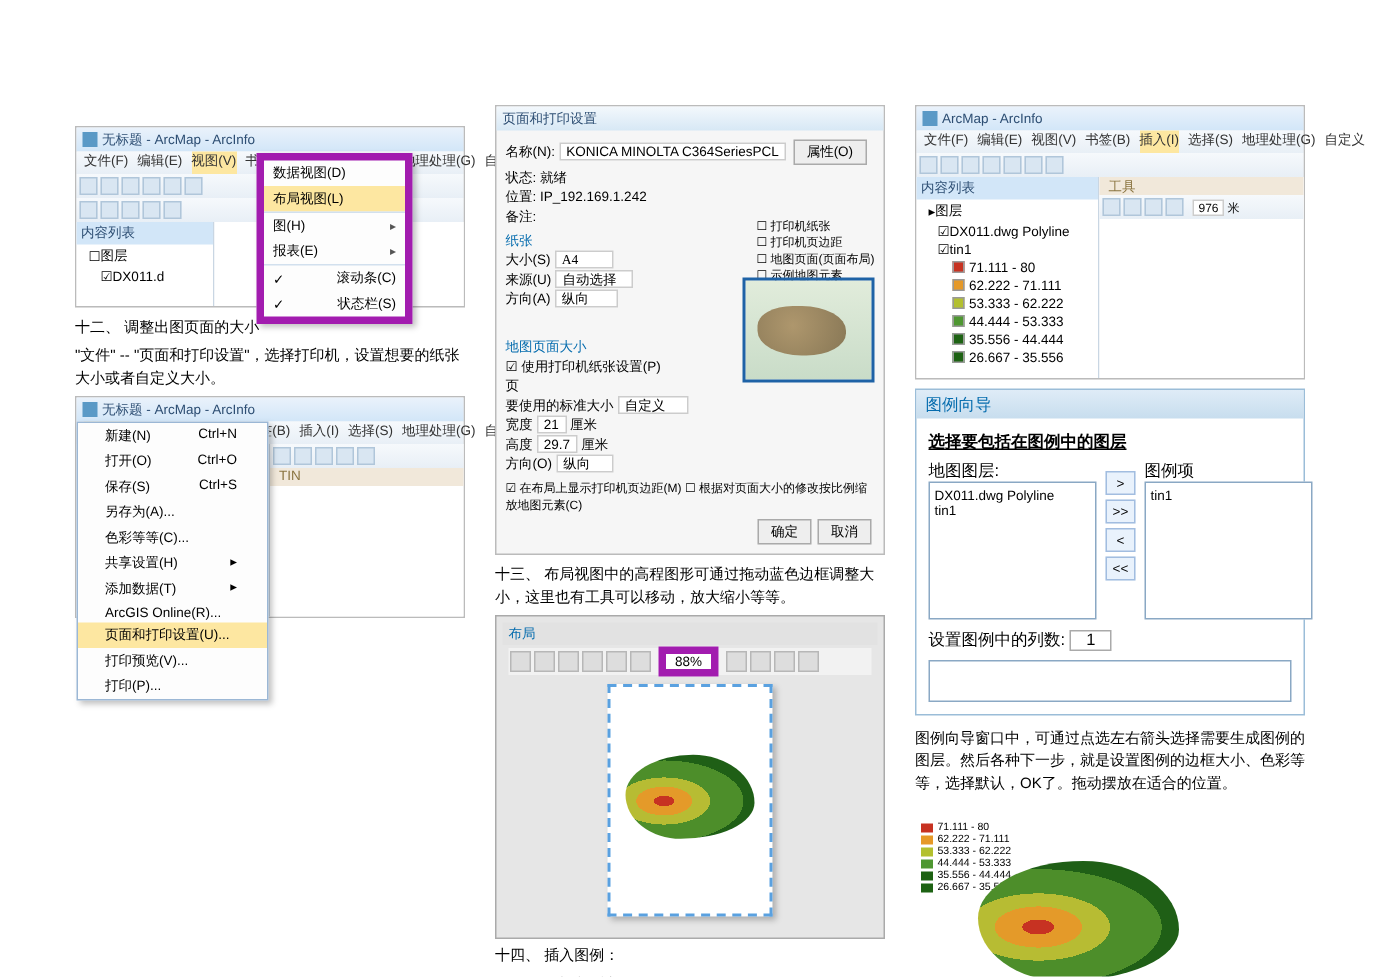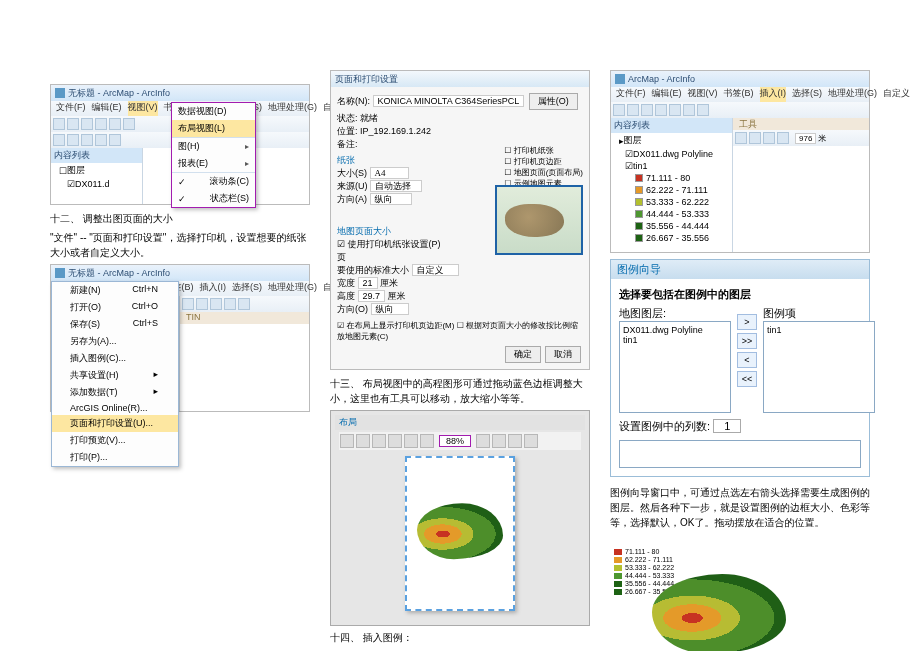--- a/index.html
+++ b/index.html
@@ -13,39 +13,39 @@
     .tb .ico { width: 10px; height: 10px; background: #5a99c6; margin-right: 3px; }
     .menub { background: linear-gradient(#f6f9fc,#e8eff6); height: 15px; display: flex; padding: 0 2px; font-size: 9px; color: #333; }
     .menub span { margin: 0 3px; white-space: nowrap; text-align: right; }
     .toolb { background: linear-gradient(#f6f9fc,#e8eff6); height: 16px; display: flex; align-items: center; padding: 0 2px; }
     .toolb .bt { width: 12px; height: 12px; background: #d9e6f2; margin-right: 2px; border: 1px solid #b0c6da; }
     .body { display: flex; background: #fff; }
     .side { width: 92px; border-right: 1px solid #c9d6e3; font-size: 9px; }
     .sidehdr { background: #d2e6f8; padding: 1px 3px; color: #2d4e73; }
     .node { padding: 1px 0 1px 8px; display: flex; align-items: center; }
     .node .sw { width: 8px; height: 8px; margin-right: 3px; }
-    .drop { position: absolute; left: 120px; top: 17px; width: 85px; background: #fdfdfd; border: 1px solid #a21caf; font-size: 9px; box-shadow: 2px 2px 4px rgba(0,0,0,.25); }
+    .drop { position: absolute; left: 120px; top: 17px; width: 104px; background: #fdfdfd; border: 5px solid #a21caf; font-size: 9px; box-shadow: 2px 2px 4px rgba(0,0,0,.25); }
     .drop .row { padding: 2px 6px; display: flex; justify-content: space-between; align-items: center; }
     .drop .row.sep { border-top: 1px solid #d2e0ee; }
     .drop .arr::after { content: "▸"; font-size: 8px; color: #555; }
     .drop .sel { background: #fde7a1; }
     .canvas { flex: 1; background: #fff; position: relative; height: 56px; }
     .text { font-size: 10px; line-height: 1.5; margin: 4px 0; color: #000; }
     .filemenu { position: absolute; left: 0; top: 16px; width: 128px; background: #fdfdfd; border: 1px solid #9bb7d5; font-size: 9px; box-shadow: 2px 2px 4px rgba(0,0,0,.25); }
     .filemenu .row { padding: 2px 20px 2px 18px; display: flex; justify-content: space-between; gap: 20px; }
     .filemenu .row.sel { background: #fde7a1; }
     .print-pane { padding: 6px; font-size: 9px; position: relative; }
     .pp-label { color: #056cae; }
     .map-thumb { position: absolute; right: 6px; top: 98px; width: 88px; height: 70px; background: linear-gradient(#e1ecdb,#c9dcc8); border: 2px solid #1e62a6; }
     .map-thumb::after { content: ""; position: absolute; left: 10%; top: 25%; width: 70%; height: 50%; background: radial-gradient(circle at 40% 40%, #a7895b, #7a6440); opacity: .85; border-radius: 40% 50% 45% 50%; }
     .btn { display: inline-block; border: 1px solid #aaa; background: #eee; padding: 1px 8px; font-size: 9px; margin: 0 2px; }
     .layout-frame { background: #e6e6e6; border: 1px solid #aaa; padding: 8px; }
     .layout-tb { display: flex; align-items: center; height: 18px; background: #f2f2f2; margin-bottom: 4px; }
     .layout-tb .bt { width: 14px; height: 14px; background: #ddd; border: 1px solid #b7b7b7; margin: 0 1px; }
-    .layout-pct { font-size: 9px; margin: 0 4px; border: 1px solid #a21caf; background: #fff; padding: 0 6px; }
+    .layout-pct { font-size: 9px; margin: 0 4px; border: 5px solid #a21caf; background: #fff; padding: 0 6px; }
     .page { width: 110px; height: 155px; background: #fff; border: 2px dashed #5aa1e0; margin: 6px auto; box-shadow: 2px 2px 4px rgba(0,0,0,.25); position: relative; }
     .blob { position: absolute; left: 50%; top: 50%; transform: translate(-50%,-55%); width: 86px; height: 56px; border-radius: 55% 50% 60% 45% / 50% 60% 45% 55%; background: radial-gradient(ellipse at 30% 55%, #c73222 0 8%, #e49a29 8% 22%, #b7bc33 22% 36%, #4d8e2a 36% 62%, #1f5f16 62% 100%); }
     .col3-top .body { height: 134px; }
     .col3-top .side { width: 122px; }
     .layers .node .sw { border: 1px solid #999; }
     .wizard { border: 1px solid #9bbdd8; background: #fff; margin-top: 4px; font-size: 11px; }
     .wtitle { background: linear-gradient(#dfecf7,#c7ddee); padding: 2px 6px; color: #056cae; }
     .wbody { padding: 8px; }
     .lbox { border: 1px solid #8aa8c4; height: 92px; width: 112px; background: #fff; font-size: 9px; padding: 3px; display: inline-block; vertical-align: top; }
     .arrows { display: inline-block; vertical-align: top; margin: 8px 6px; }
@@ -159,21 +159,21 @@
           <span>Ctrl+O</span>
         </div>
       <div class="row">
           <span>保存(S)</span>
           <span>Ctrl+S</span>
         </div>
       <div class="row">
           <span>另存为(A)...</span>
         </div>
       <div class="row">
-          <span>插入图例(C)...</span>
+          <span>色彩等等(C)...</span>
         </div>
       <div class="row">
           <span>共享设置(H)</span>
           <span>▸</span>
         </div>
       <div class="row">
           <span>添加数据(T)</span>
           <span>▸</span>
         </div>
       <div class="row">
@@ -317,21 +317,21 @@
             <span style="font-size:8px;border:1px solid #ccc;background:#fff;padding:0 3px;margin-left:4px;">976</span>
             <span style="font-size:8px;margin-left:2px;">米</span>
           </div>
       </div>
     </div>
   </div>
 
   <div class="wizard">
     <div class="wtitle">图例向导</div>
     <div class="wbody">
-      <div style="font-weight:bold;margin-bottom:4px;">选择要包括在图例中的图层</div>
+      <div style="font-weight:bold;margin-bottom:4px;text-decoration:underline;">选择要包括在图例中的图层</div>
       <div style="display:flex;align-items:flex-start;">
         <div>
           <div>地图图层:</div>
           <div class="lbox">
             <div>DX011.dwg Polyline</div><div>tin1</div>
           </div>
         </div>
         <div class="arrows">
           <div class="ab">&gt;</div>
           <div class="ab">&gt;&gt;</div>

